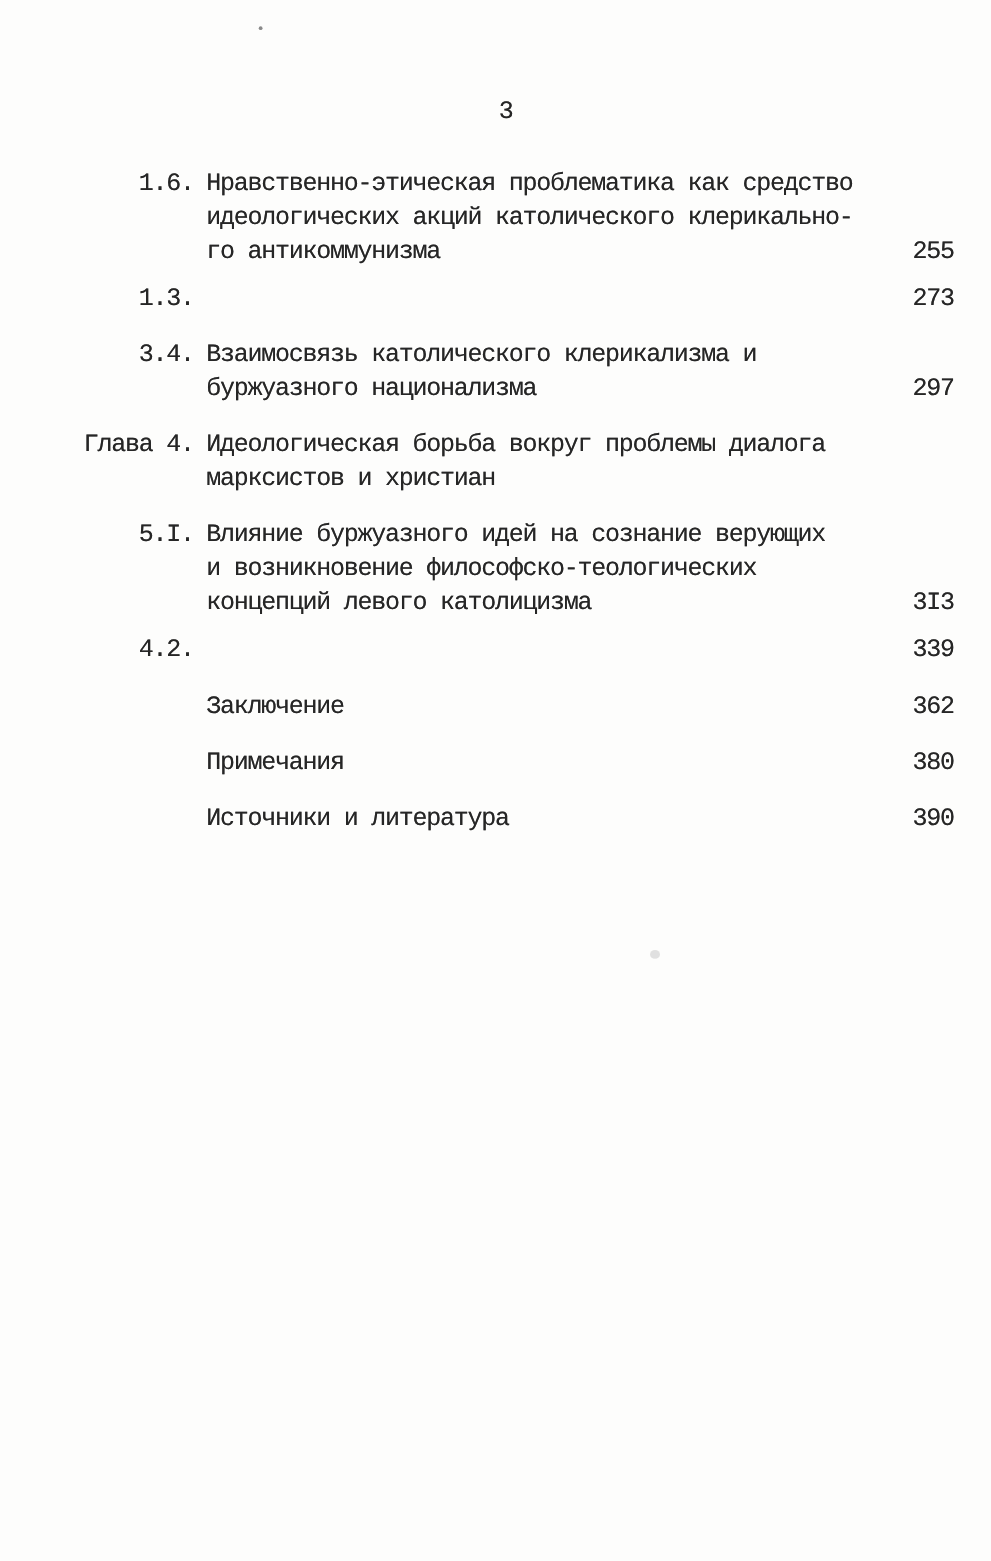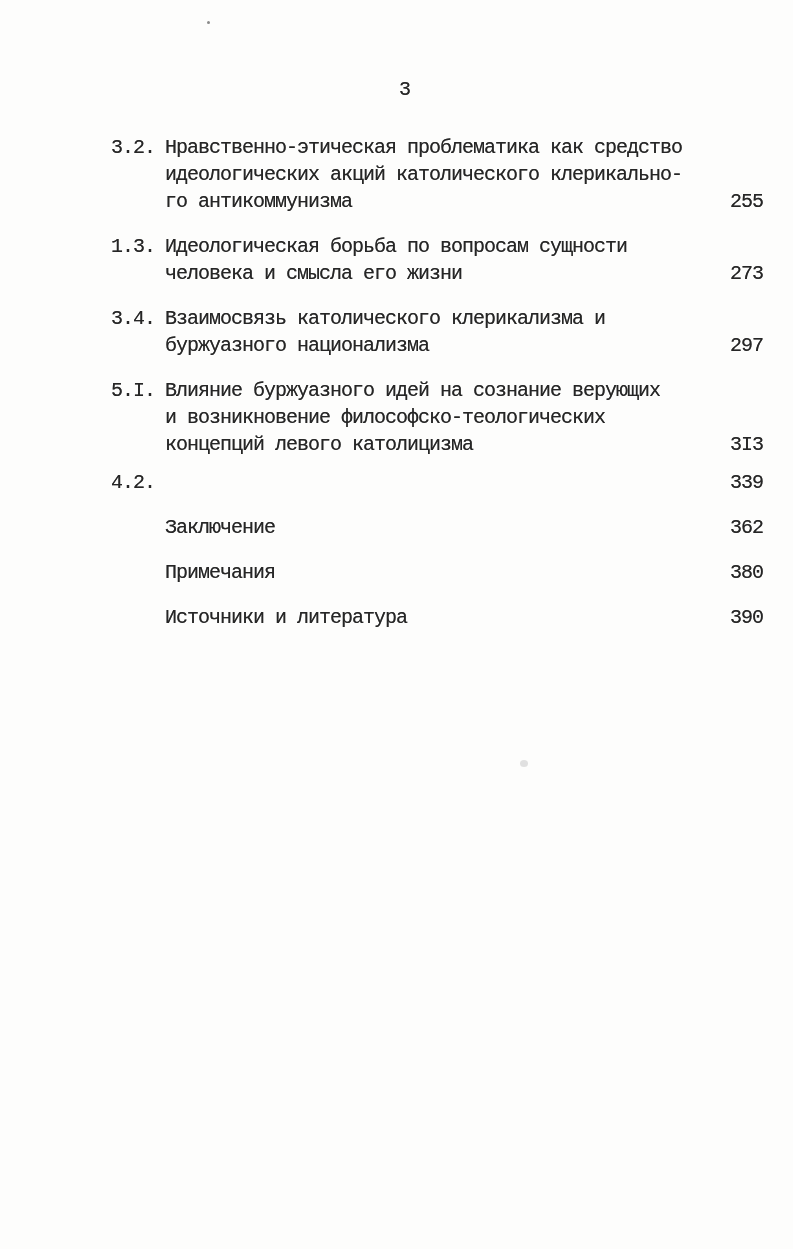--- a/index.html
+++ b/index.html
@@ -88,41 +88,45 @@
 <div class="page">
 
   <span class="speck speck-1"></span>
   <span class="speck speck-2"></span>
 
   <div class="page-number-top">3</div>
 
   <div class="toc">
 
     <div class="entry">
-      <span class="label">3.2.</span>
+      <span class="label">1.6.</span>
       <span class="text">Нравственно-этическая проблематика как средство
 идеологических акций католического клерикально-
 го антикоммунизма</span>
       <span class="pagenum">255</span>
     </div>
 
     <div class="entry">
       <span class="label">1.3.</span>
-      <span class="text">Идеологическая борьба по вопросам сущности
-человека и смысла его жизни</span>
       <span class="pagenum">273</span>
     </div>
 
     <div class="entry">
       <span class="label">3.4.</span>
       <span class="text">Взаимосвязь католического клерикализма и
 буржуазного национализма</span>
       <span class="pagenum">297</span>
     </div>
 
+    <div class="entry">
+      <span class="label">Глава 4.</span>
+      <span class="text">Идеологическая борьба вокруг проблемы диалога
+марксистов и христиан</span>
+      <span class="pagenum"></span>
+    </div>
 
     <div class="entry">
       <span class="label">5.I.</span>
       <span class="text">Влияние буржуазного идей на сознание верующих
 и возникновение философско-теологических
 концепций левого католицизма</span>
       <span class="pagenum">3I3</span>
     </div>
 
     <div class="entry">

